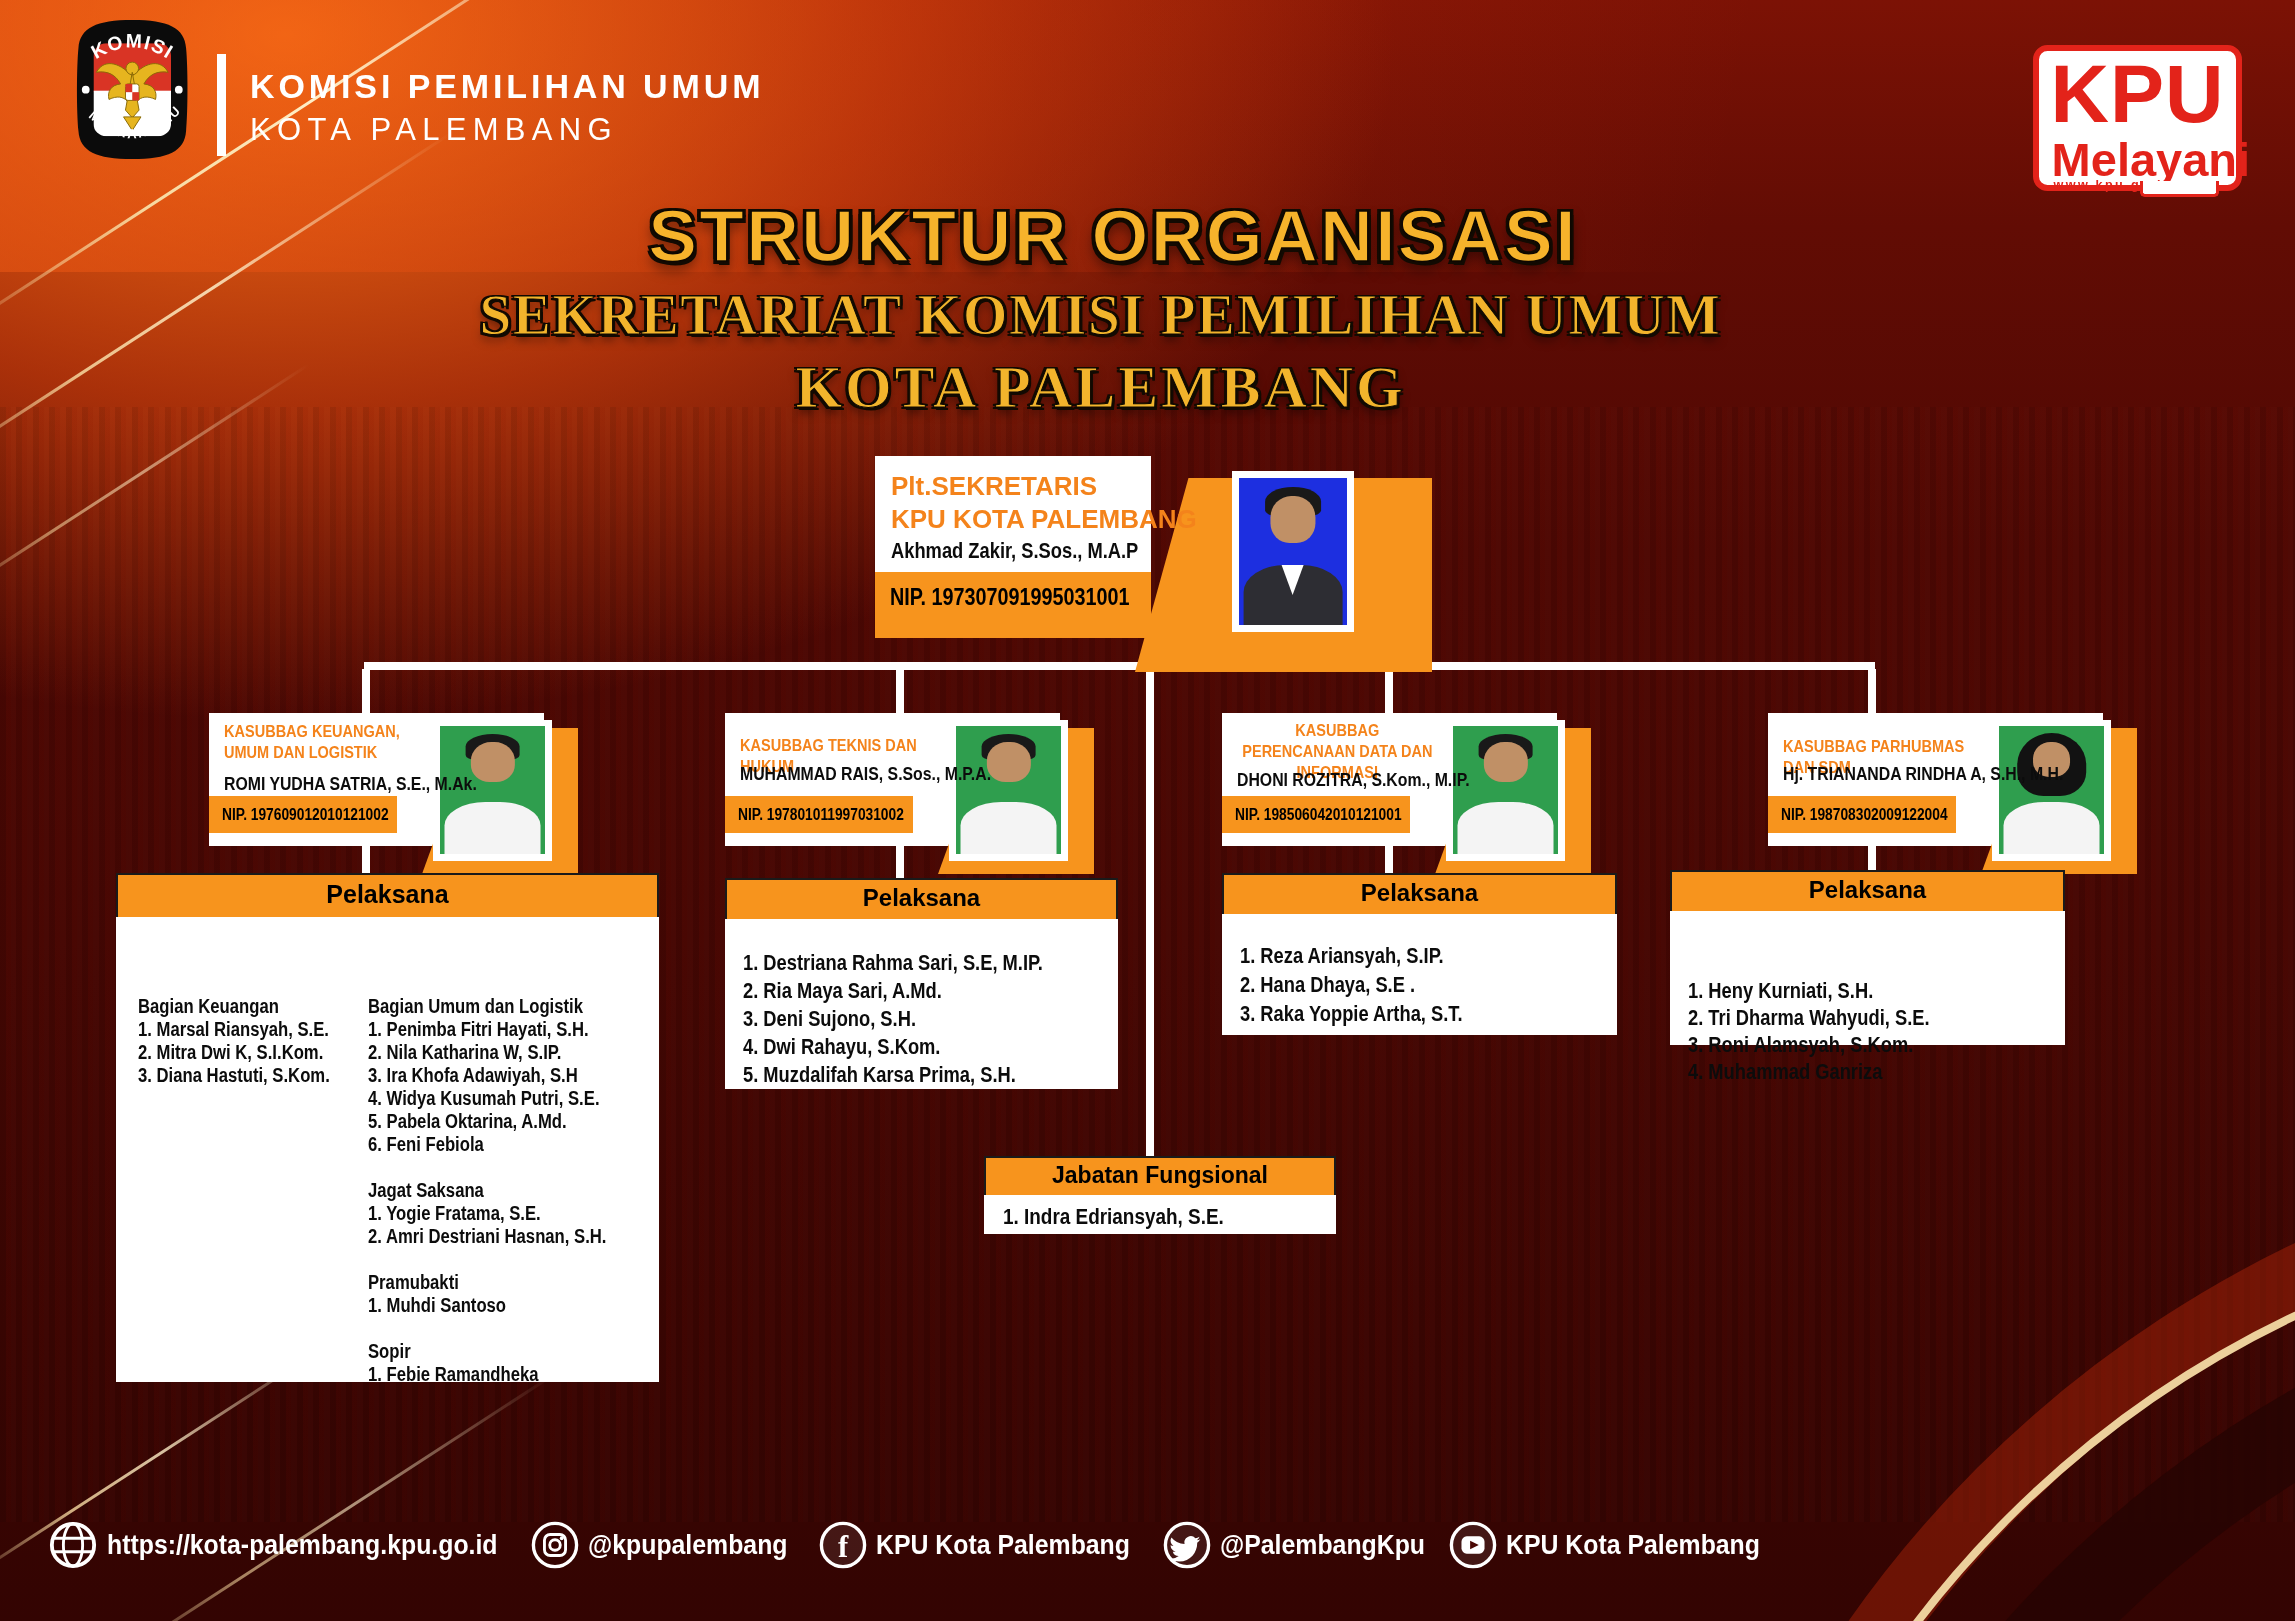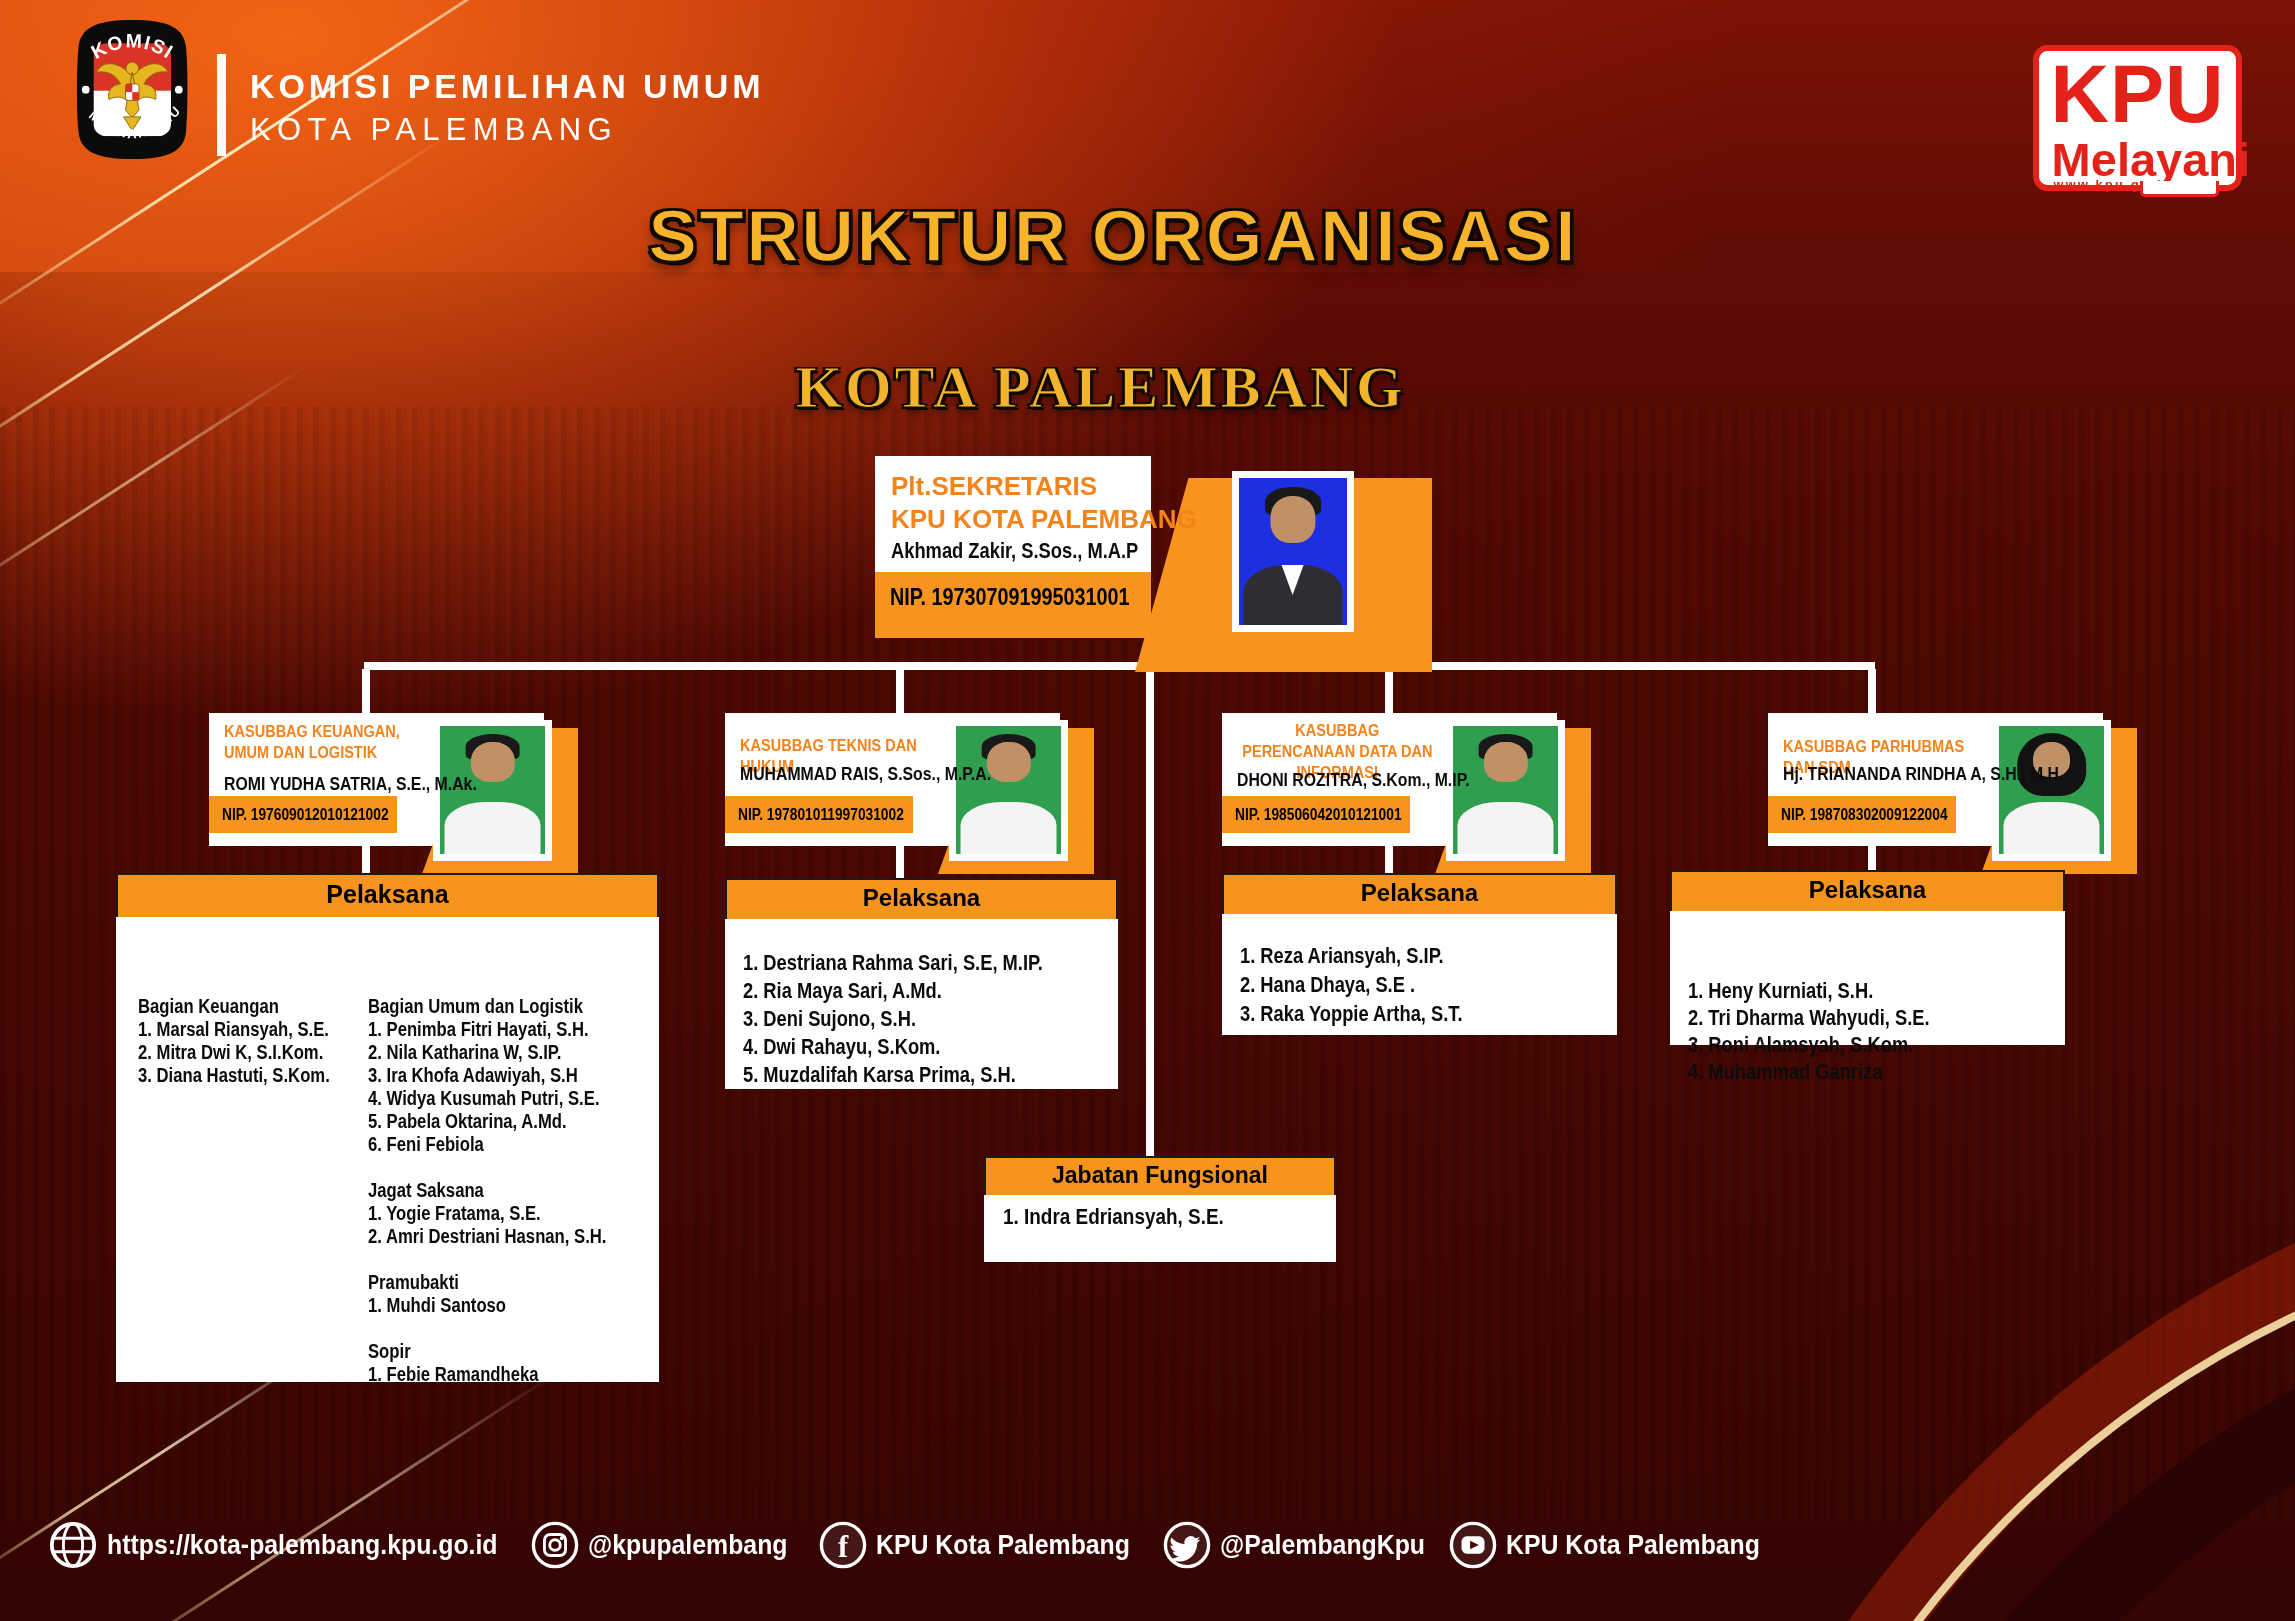--- a/index.html
+++ b/index.html
@@ -156,20 +156,21 @@
   <div class="org2">KOTA PALEMBANG</div>
 
   <div class="melayani">
     <div class="kpu">KPU</div>
     <div class="mel">Melayani</div>
     <div class="url">www.kpu.go.id</div>
     <div class="tab"></div>
   </div>
 
   <div class="t-main">STRUKTUR ORGANISASI</div>
+  <div class="t-serif t-sub1">SEKRETARIAT KOMISI PEMILIHAN UMUM</div>
   <div class="t-serif t-sub2">KOTA PALEMBANG</div>
 
   <div class="line" style="left:1146px;top:616px;width:7.8px;height:48px;"></div>
   <div class="line" style="left:364px;top:662px;width:1511px;height:7.8px;"></div>
   <div class="line" style="left:362px;top:669px;width:7.8px;height:209px;"></div>
   <div class="line" style="left:896px;top:669px;width:7.8px;height:213px;"></div>
   <div class="line" style="left:1146px;top:669px;width:7.8px;height:491px;"></div>
   <div class="line" style="left:1385px;top:669px;width:7.8px;height:209px;"></div>
   <div class="line" style="left:1868px;top:669px;width:7.8px;height:206px;"></div>
 
@@ -308,21 +309,21 @@
   <div class="pbox pbig" style="left:1670px;top:870px;width:395px;height:175px;">
     <div class="phead" style="height:41px;font-size:24px;line-height:36px;">Pelaksana</div>
     <div class="pbody" style="top:41px;padding:25px 0 0 18.4px;margin-top:42px;">
       <div class="li cond" style="line-height:27px;">1. Heny Kurniati, S.H.</div>
       <div class="li cond" style="line-height:27px;">2. Tri Dharma Wahyudi, S.E.</div>
       <div class="li cond" style="line-height:27px;">3. Roni Alamsyah, S.Kom.</div>
       <div class="li cond" style="line-height:27px;">4. Muhammad Ganriza</div>
     </div>
   </div>
 
-  <div class="pbox pbig" style="left:984px;top:1156px;width:352px;height:106px;">
+  <div class="pbox pbig" style="left:984px;top:1156px;width:352px;height:78px;">
     <div class="phead" style="height:39px;font-size:23px;line-height:34px;">Jabatan Fungsional</div>
     <div class="pbody" style="top:39px;padding:8.7px 0 0 19.4px;">
       <div class="li cond" style="font-size:22px;">1. Indra Edriansyah, S.E.</div>
     </div>
   </div>
 
   <div class="fitem" style="left:48px;">
     <svg width="50" height="50" viewBox="0 0 104 104">
       <circle cx="52" cy="52" r="44" fill="none" stroke="#fff" stroke-width="8"></circle>
       <ellipse cx="52" cy="52" rx="20" ry="44" fill="none" stroke="#fff" stroke-width="6"></ellipse>

